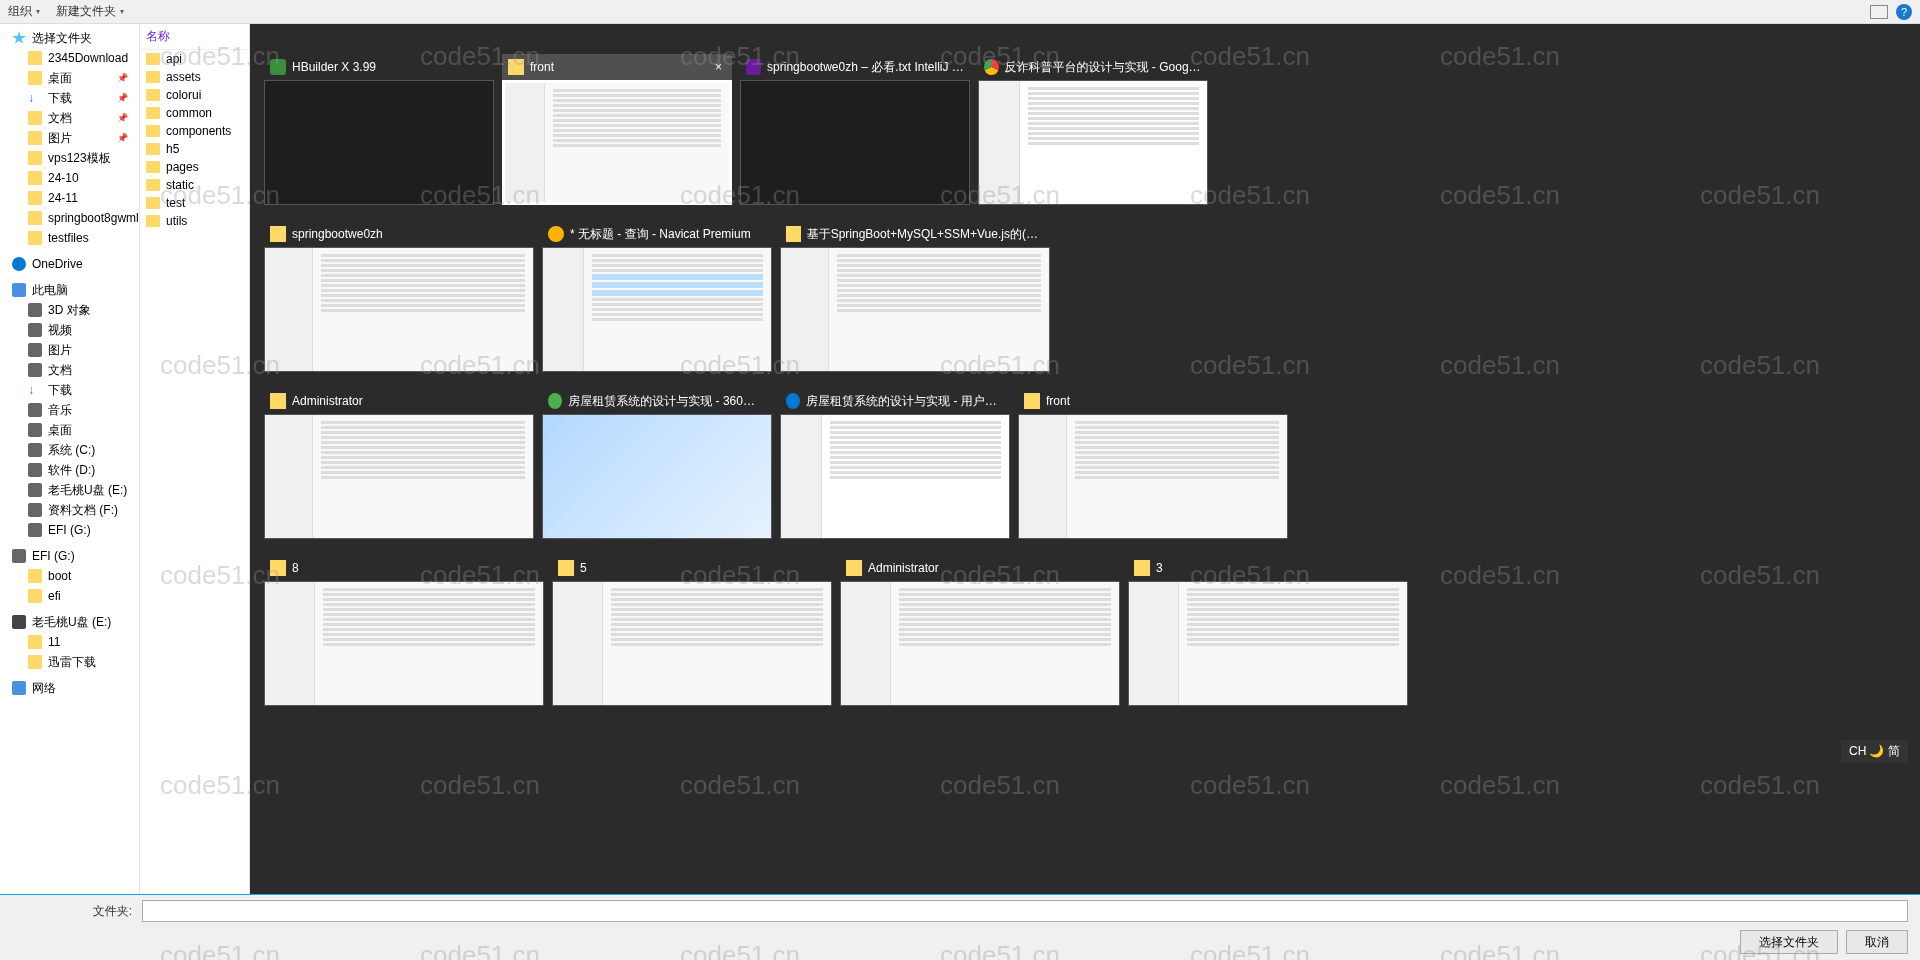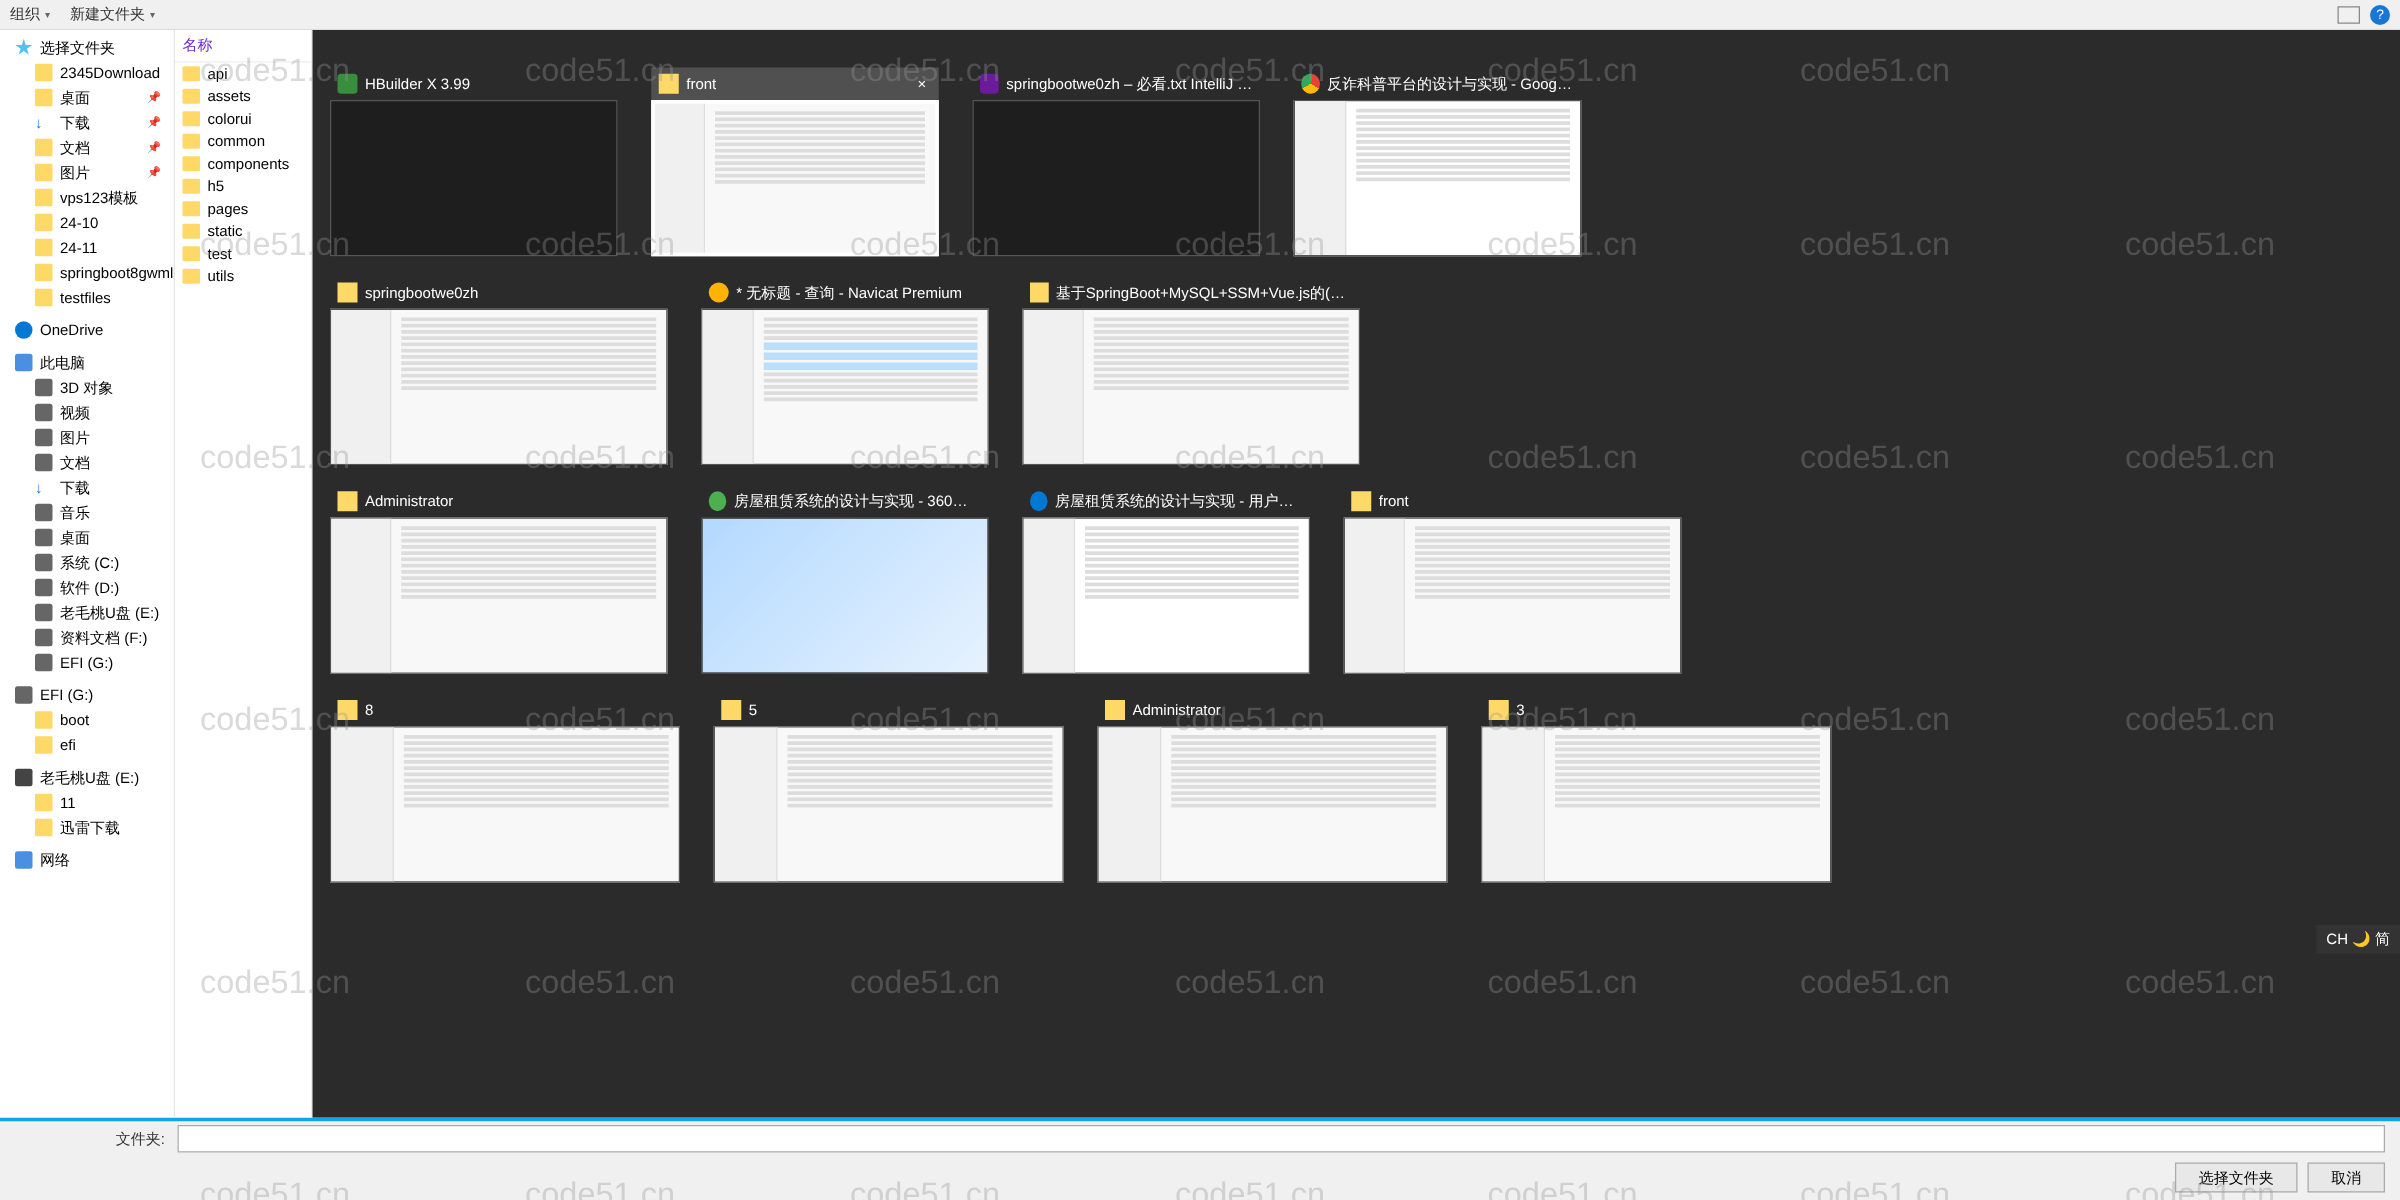--- a/index.html
+++ b/index.html
@@ -31,21 +31,21 @@
 .nav-sep { height:6px; }
 
 
 .mid-col { width:110px; background:#fff; border-right:1px solid #e5e5e5; }
 .mid-head { padding:4px 6px; color:#6d28d9; border-bottom:1px solid #eee; }
 .mid-list .mid-item { display:flex; align-items:center; padding:2px 6px; height:18px; }
 .mid-item .mic { width:14px; height:12px; background:#ffd968; margin-right:6px; border-radius:1px; }
 
 
 .task-area { flex:1; background:#2b2b2b; padding:30px 14px 30px 14px; overflow-y:auto; position:relative; }
-.thumb-row { display:flex; gap:27px; margin-bottom:16px; flex-wrap:wrap; }
+.thumb-row { display:flex; gap:8px; margin-bottom:16px; flex-wrap:wrap; }
 .thumb { display:flex; flex-direction:column; }
 .t-title { display:flex; align-items:center; height:26px; padding:0 6px; color:#fff; font-size:12px; gap:6px; }
 .t-title .t-icon { width:16px; height:16px; display:inline-block; }
 .t-title .t-close { margin-left:auto; color:#fff; cursor:pointer; padding:0 4px; }
 .t-preview { background:#fff; border:1px solid #555; }
 .thumb.selected .t-preview { border:3px solid #fff; }
 .thumb.selected .t-title { background:#505050; }
 
 
 .ti-hb { background:#388e3c; border-radius:3px; }
@@ -66,29 +66,29 @@
 .pv-side { width:18%; background:#f0f0f0; border-right:1px solid #ddd; }
 .pv-main { flex:1; padding:4px; }
 .pv-row { height:3px; background:#ddd; margin:2px 4px; }
 .pv-row.bl { background:#bbdefb; height:6px; }
 
 
 .watermark { position:absolute; color:rgba(150,150,150,0.35); font-size:26px; pointer-events:none; font-family:Arial; }
 .wm-red { position:absolute; color:#e53935; font-size:42px; font-weight:bold; pointer-events:none; left:50%; top:50%; transform:translate(-50%,-50%); z-index:100; white-space:nowrap; }
 
 
-.bottom { height:66px; border-top:3px solid #0ea5e9; background:#f0f0f0; display:flex; flex-direction:column; justify-content:flex-end; padding:6px 12px; }
+.bottom { height:66px; border-top:1px solid #0ea5e9; background:#f0f0f0; display:flex; flex-direction:column; justify-content:flex-end; padding:6px 12px; }
 .bot-row { display:flex; align-items:center; gap:10px; }
 .bot-label { width:120px; text-align:right; color:#333; }
 .bot-input { flex:1; height:22px; border:1px solid #aaa; background:#fff; padding:0 4px; }
 .bot-btns { display:flex; justify-content:flex-end; gap:8px; margin-top:8px; }
 .bot-btn { height:24px; padding:0 18px; border:1px solid #aaa; background:#e8e8e8; cursor:pointer; }
 
 
-.ime { position:absolute; right:0; top:740px; background:#333; color:#fff; padding:3px 8px; font-size:12px; z-index:200; }
+.ime { position:absolute; right:12px; top:740px; background:#333; color:#fff; padding:3px 8px; font-size:12px; z-index:200; }
 
 
 .help-ic { width:16px; height:16px; background:#1976d2; border-radius:50%; color:#fff; display:flex; align-items:center; justify-content:center; font-size:11px; margin-left:8px; }
 .view-ic { width:18px; height:14px; border:1px solid #888; margin-left:6px; }
 </style>
 </head>
 <body>
 
 <div class="top-bar">
   <span class="tb-item">组织</span>

